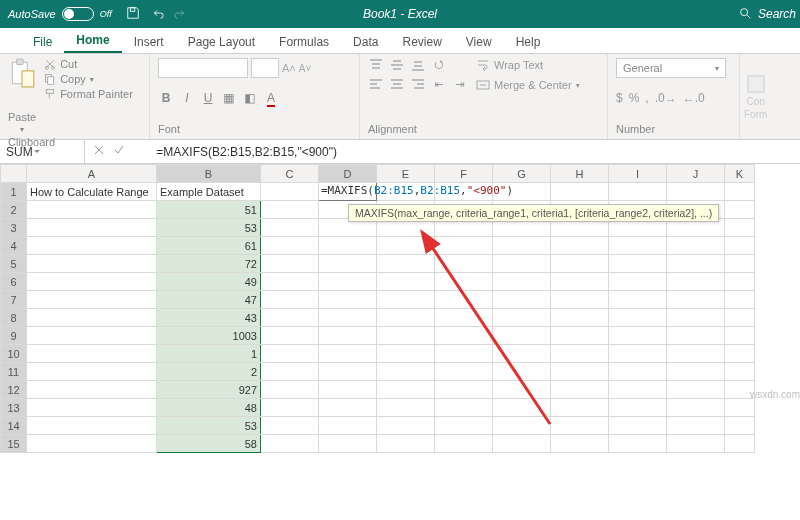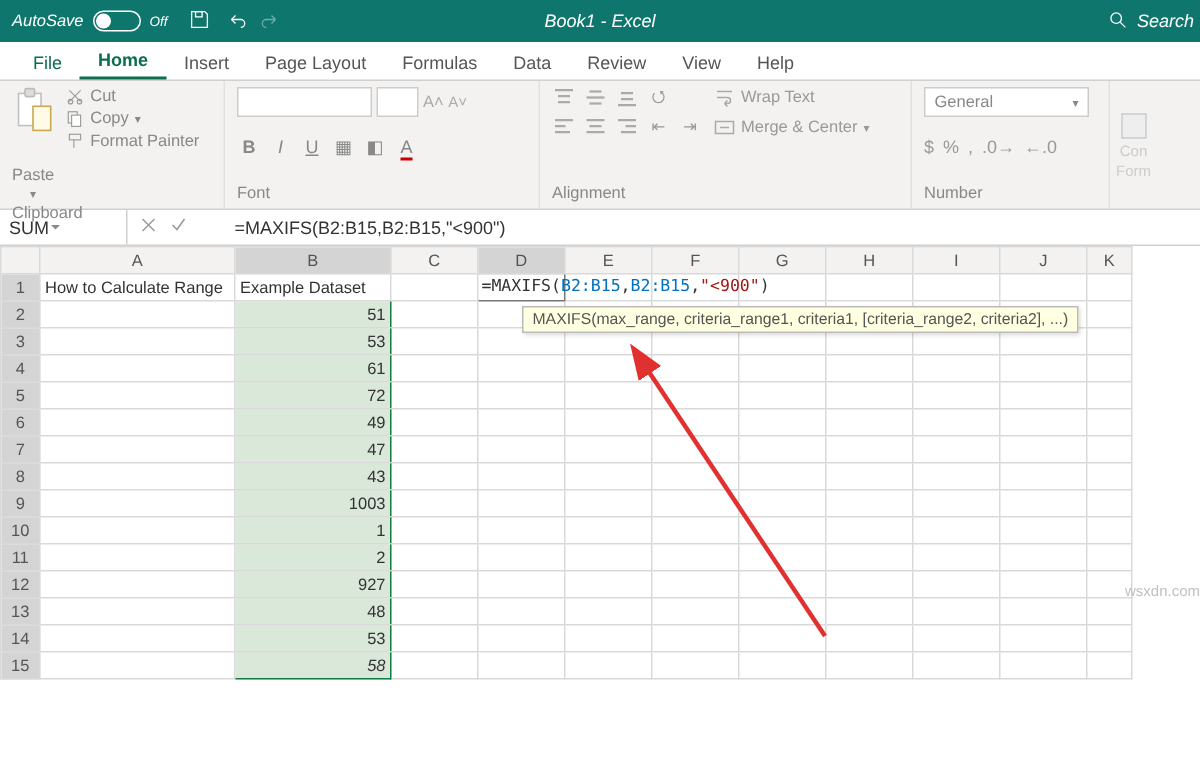--- a/index.html
+++ b/index.html
@@ -11,21 +11,21 @@
   .autosave-toggle { width: 32px; height: 14px; border: 1px solid #fff; border-radius: 8px; position: relative; }
   .autosave-toggle::after { content: ""; position: absolute; left: 1px; top: 1px; width: 10px; height: 10px; background: #fff; border-radius: 50%; }
   .qat { display: flex; gap: 10px; margin-left: 14px; }
   .qat svg { width: 14px; height: 14px; fill: #fff; stroke:#fff; }
   .title-center { position:absolute; left:50%; transform:translateX(-50%); font-size:12px; color:#fff; }
   .title-right { margin-left: auto; display:flex; align-items:center; gap:6px; margin-right:4px; }
   .search-icon svg { width:14px; height:14px; fill:#fff; }
   .search-text { font-size:12px; color:#fff; }
 
   
-  .menubar { height: 26px; display:flex; align-items:flex-end; border-bottom:1px solid #d0d0d0; padding-left:10px; gap:0; }
+  .menubar { height: 26px; display:flex; align-items:flex-end; border-bottom:1px solid #d0d0d0; padding-left:21px; gap:0; }
   .menu-tab { padding: 5px 12px 4px; font-size:12px; color:#555; cursor:pointer; }
   .menu-tab.file { color:#0b6e4f; font-weight:400; }
   .menu-tab.active { border-bottom: 2px solid #0b6e4f; color:#0b6e4f; font-weight:600; }
 
   
   .ribbon { height: 86px; border-bottom:1px solid #d0d0d0; display:flex; background:#f3f2f1; }
   .group { border-right:1px solid #e0e0e0; display:flex; flex-direction:column; justify-content:space-between; padding:4px 8px 2px; }
   .group-body { display:flex; align-items:flex-start; gap:8px; flex:1; }
   .group-label { font-size:11px; color:#888; padding:2px 0; }
   .paste-big { display:flex; flex-direction:column; align-items:center; gap:2px; color:#888; }
@@ -69,21 +69,21 @@
   table.sheet th { background:#f3f2f1; color:#555; font-weight:400; text-align:center; }
   .corner { width:26px; background:#f3f2f1; }
   .rowhead { width:26px; text-align:center; background:#f3f2f1; color:#555; }
   .colA { width:130px; }
   .colB { width:104px; }
   .colC, .colE, .colF, .colG, .colH, .colI, .colJ { width:58px; }
   .colD { width:58px; }
   .colK { width:30px; }
   .sel { background:#d9e8d9 !important; }
   .sel-border-top { border-top:1.5px solid #107c41 !important; }
-  .sel-border-bottom { border-bottom:1.5px solid #107c41 !important;font-style:italic; }
+  .sel-border-bottom { border-bottom:1.5px solid #107c41 !important; }
   .sel-border-left { border-left:1.5px solid #107c41 !important; }
   .sel-border-right { border-right:1.5px solid #107c41 !important; }
   td.num { text-align:right; }
   .th-active { background:#d4d4d4 !important; }
   .d1-cell { font-family:Consolas, monospace; font-size:11px; white-space:nowrap; position:relative; overflow:visible; }
   .d1-cell .overflow { position:absolute; left:2px; top:1px; white-space:nowrap; }
   .formula-part-fn { color:#333; }
   .formula-part-ref { color:#0070c0; }
   .formula-part-str { color:#a31515; }
   .tooltip { position:absolute; background:#ffffe1; border:1px solid #bbb; font-size:10.5px; padding:2px 6px; white-space:nowrap; color:#555; box-shadow:1px 1px 3px rgba(0,0,0,.15); font-family:"Segoe UI",Arial,sans-serif; }

